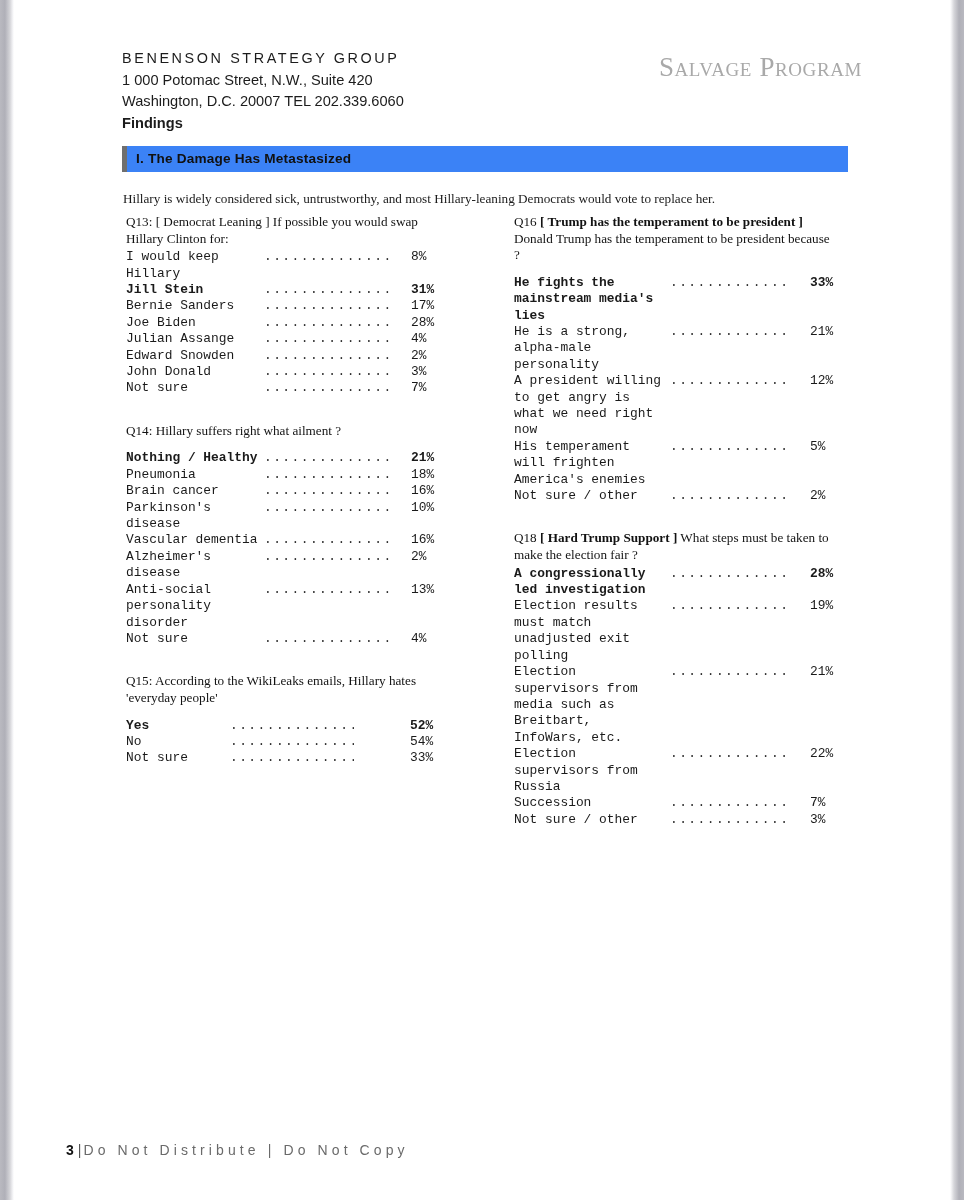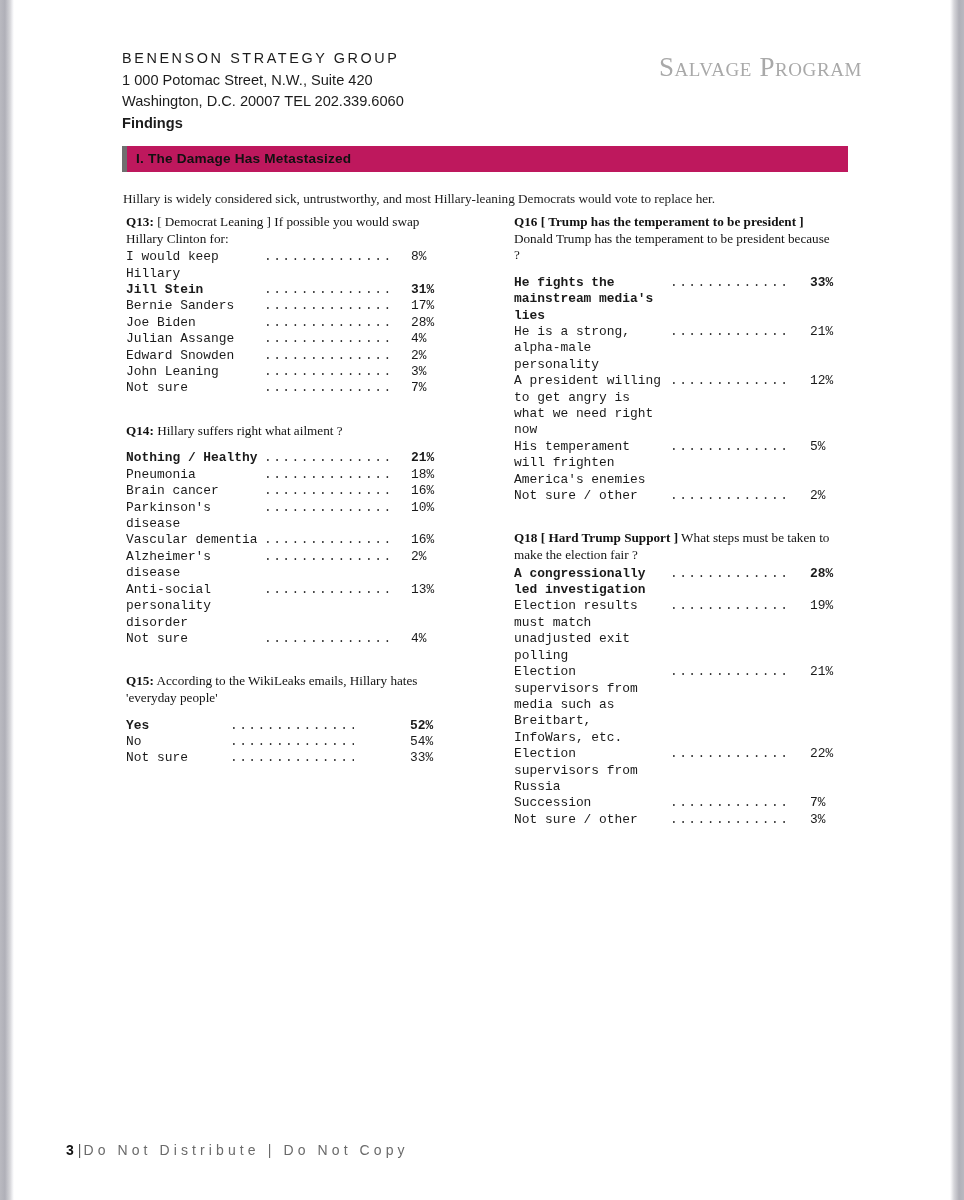--- a/index.html
+++ b/index.html
@@ -76,21 +76,21 @@
     white-space: nowrap;
   }
 
   
   .section-bar {
     position: absolute;
     left: 108px;
     top: 146px;
     width: 726px;
     height: 26px;
-    background: #be185d;
+    background: #3b82f6;
     border-left: 5px solid #6f6f6f;
     box-sizing: border-box;
   }
   .section-bar-label {
     font-family: "Liberation Sans", "DejaVu Sans", sans-serif;
     font-size: 13.6px;
     font-weight: bold;
     color: #111111;
     line-height: 26px;
     padding-left: 9px;
@@ -124,21 +124,21 @@
   .col.right { left: 500px;  width: 318px; }
 
   .qblock { position: relative; }
 
   .qhead {
     font-size: 13.2px;
     line-height: 16.6px;
     color: #121212;
     margin-bottom: 2px;
   }
-  .qhead .qlabel { font-weight: bold; text-align: right; }
+  .qhead .qlabel { font-weight: normal; text-align: right; }
   .qhead .qbold  { font-weight: bold; }
 
   .rows { position: relative; }
 
   .row {
     display: flex;
     align-items: flex-start;
     font-size: 12.9px;
     line-height: 16.4px;
     color: #1a1a1a;
@@ -269,21 +269,21 @@
               <div class="row-label">Julian Assange</div>
               <div class="row-leader"></div>
               <div class="row-value">4%</div>
             </div>
             <div class="row">
               <div class="row-label">Edward Snowden</div>
               <div class="row-leader"></div>
               <div class="row-value">2%</div>
             </div>
             <div class="row">
-              <div class="row-label">John Leaning</div>
+              <div class="row-label">John Donald</div>
               <div class="row-leader"></div>
               <div class="row-value">3%</div>
             </div>
             <div class="row">
               <div class="row-label">Not sure</div>
               <div class="row-leader"></div>
               <div class="row-value">7%</div>
             </div>
           </div>
       </div>

